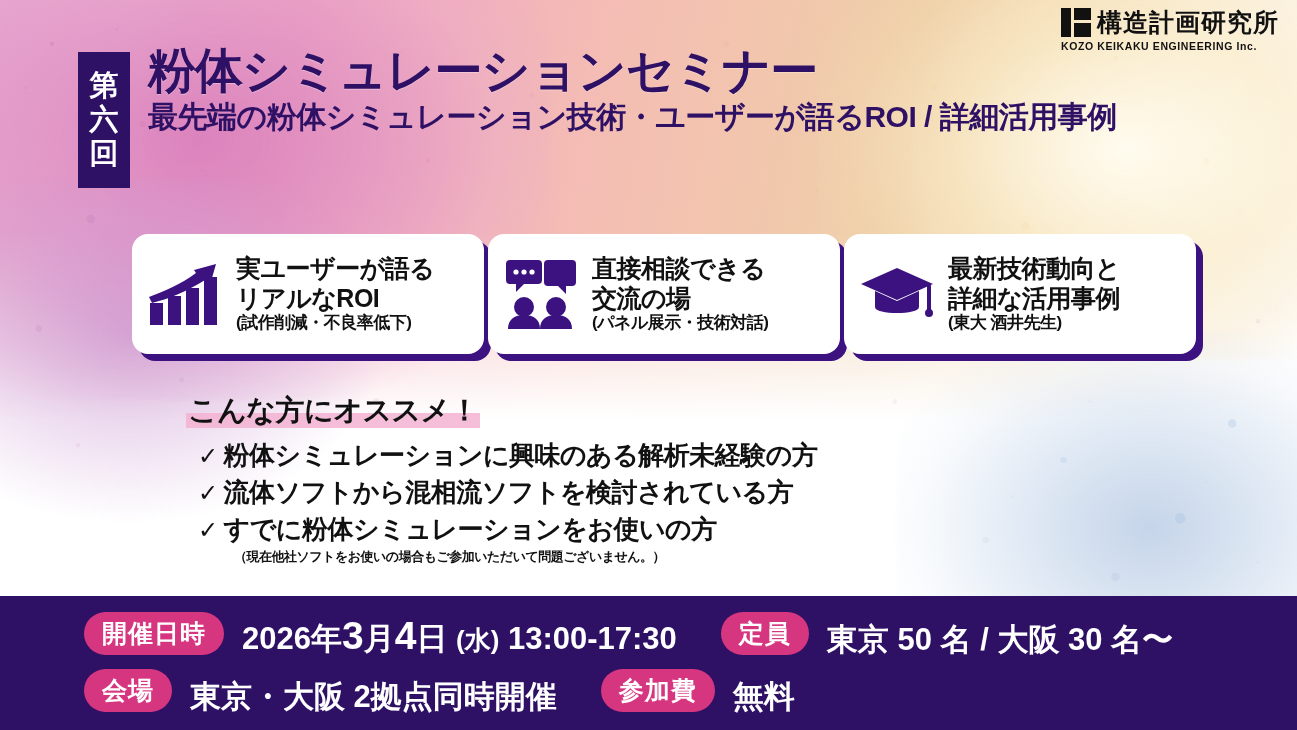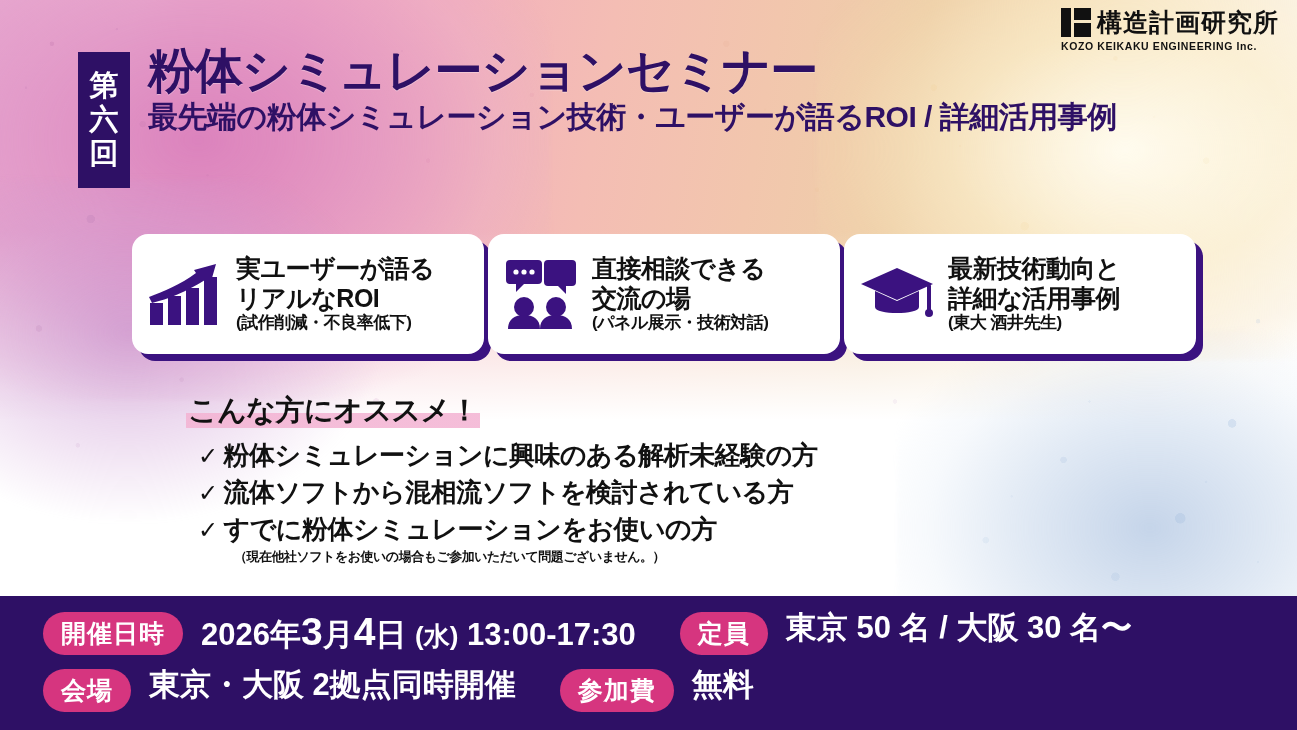--- a/index.html
+++ b/index.html
@@ -357,22 +357,22 @@
   .info-bar {
     position: absolute;
     left: 0; right: 0; bottom: 0;
     height: 134px;
     background: #2e1065;
     z-index: 25;
     padding: 16px 0 0 0;
   }
   .info-row {
     display: flex;
-    align-items: flex-start;
-    padding-left: 43px;
+    align-items: flex-end;
+    padding-left: 84px;
   }
   .info-row.row1 { margin-bottom: 14px; }
   .chip {
     flex: 0 0 auto;
     background: #d6357f;
     color: #ffffff;
     border-radius: 22px;
     font-size: 25px;
     font-weight: 700;
     line-height: 1;

